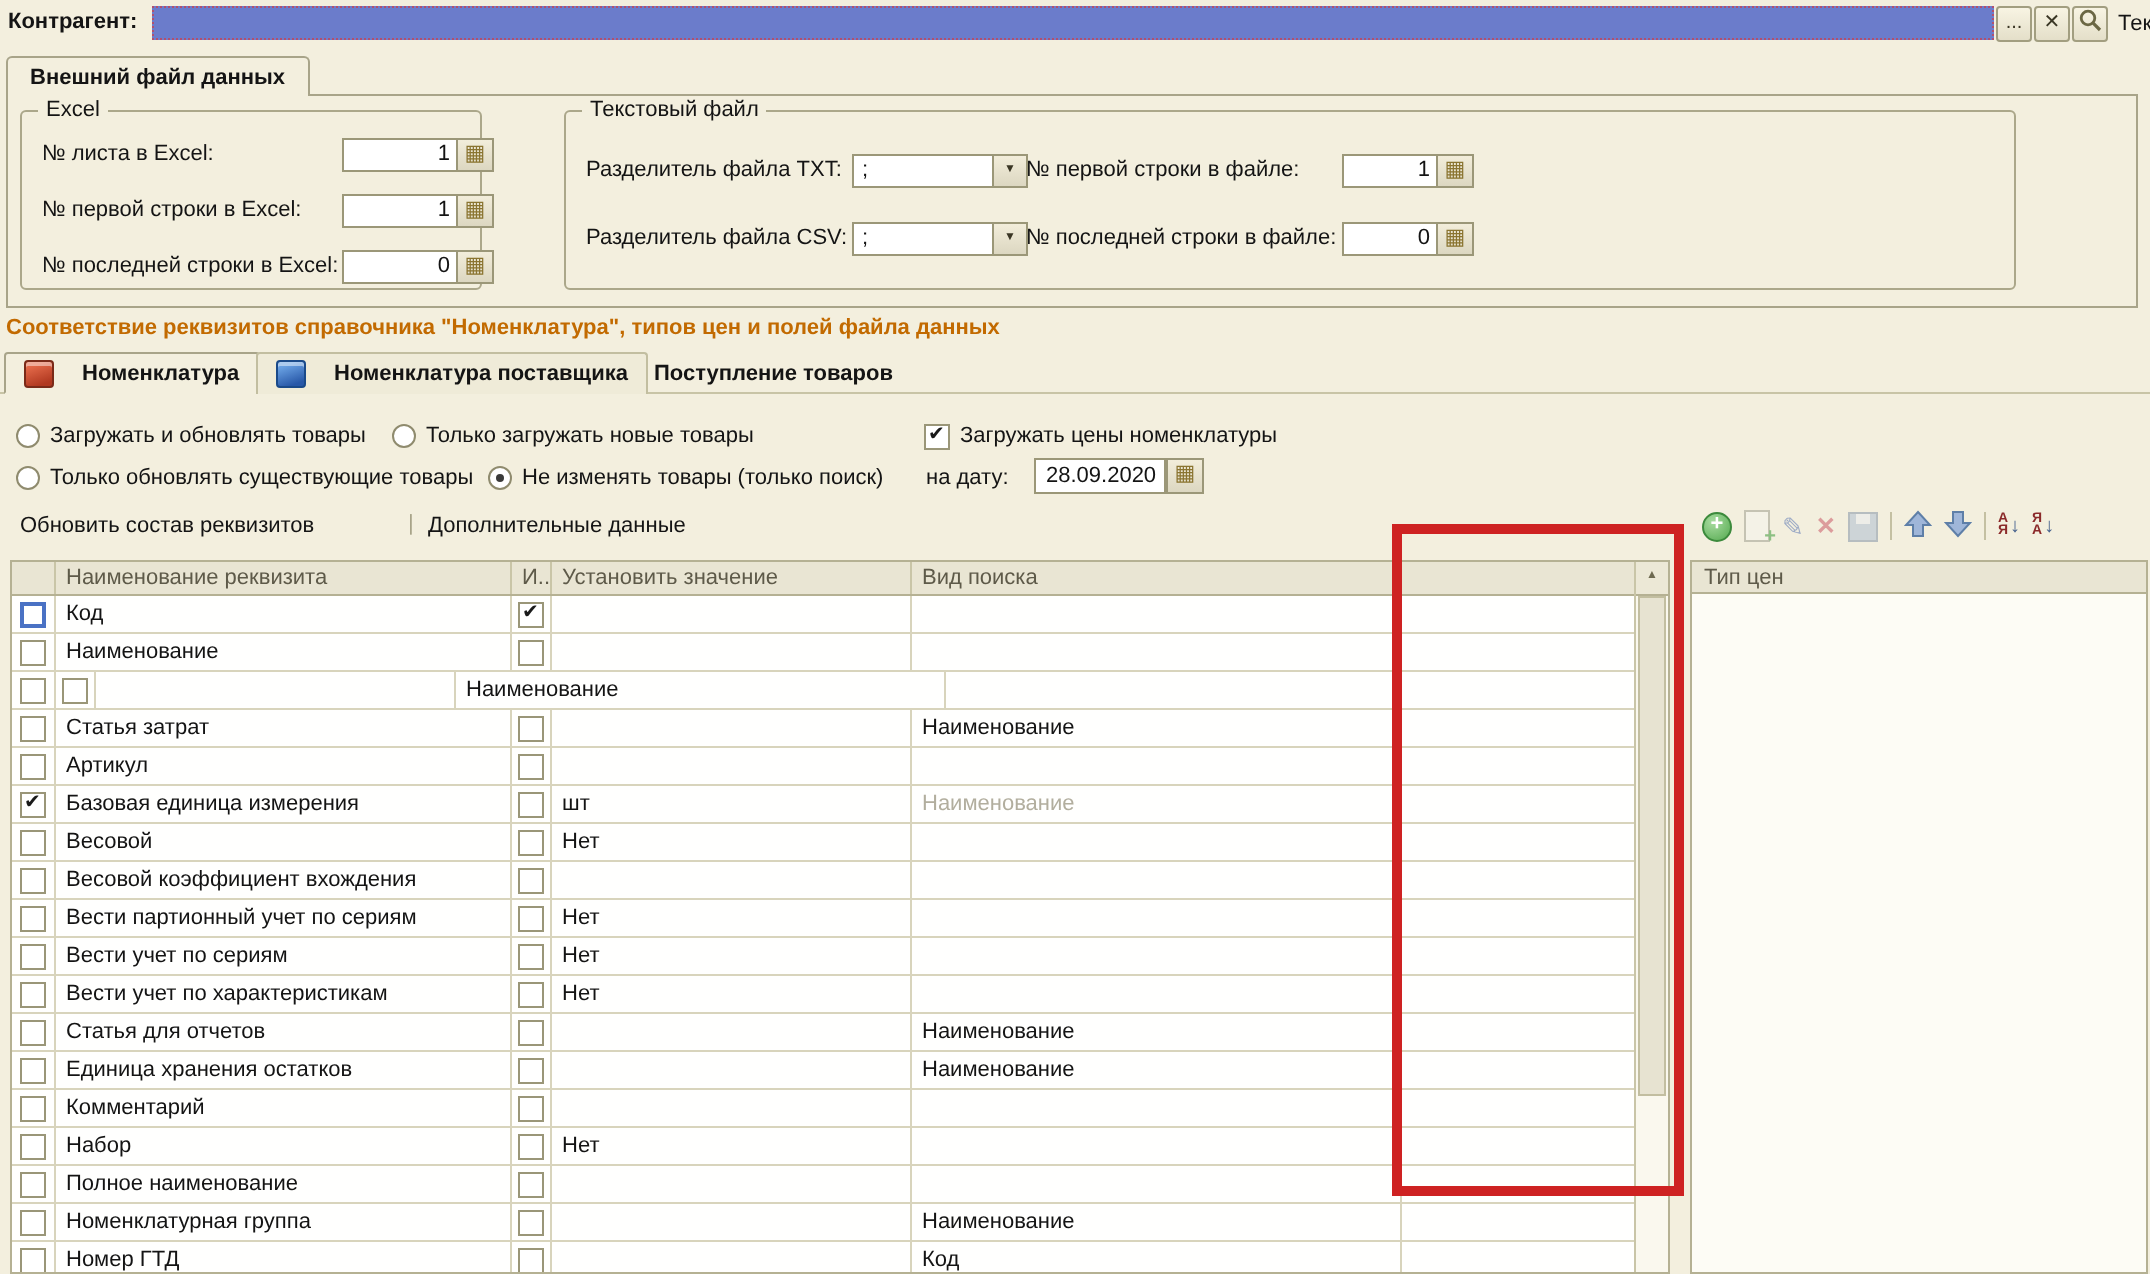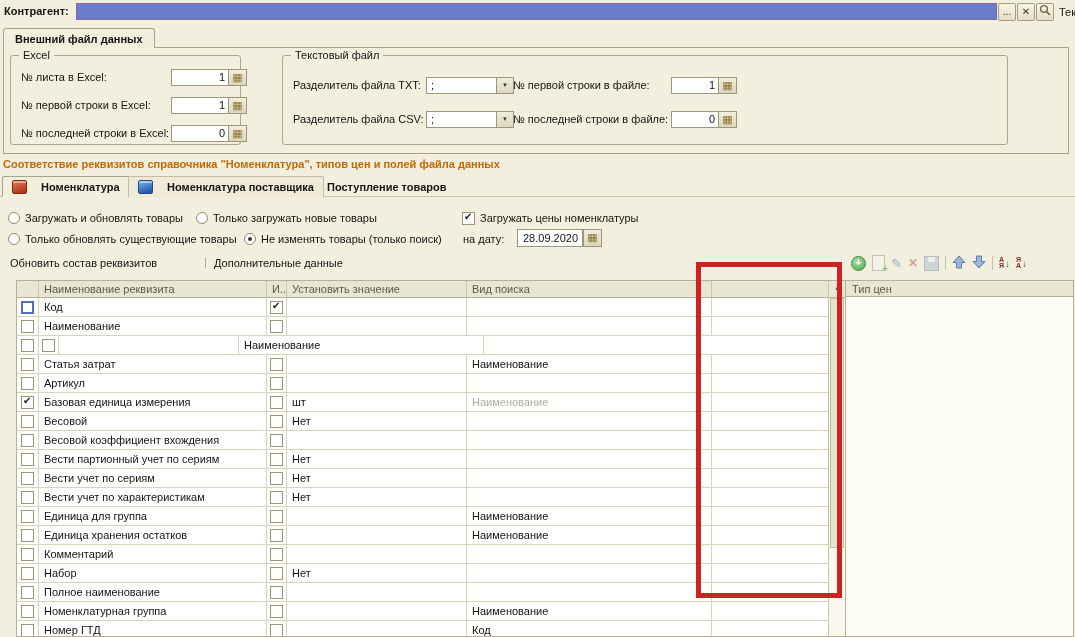--- a/index.html
+++ b/index.html
@@ -72,21 +72,21 @@
   .i-edit{color:#8A9CC0;font-size:13px;opacity:.8;}
   .i-del{color:#DC9C9C;font-weight:bold;font-size:12px;}
   .i-save{width:13px;height:13px;background:#A9BBD2;border:1px solid #7A8CA4;opacity:.5;position:relative;}
   .i-save::after{content:"";position:absolute;left:3px;top:0;width:7px;height:5px;background:#E9EDF3;}
   .slet{display:inline-flex;flex-direction:column;font-size:7px;line-height:6px;font-weight:bold;color:#8B2A2A;}
   .slet i{font-style:normal;}
   .sarr{font-size:10px;color:#44608C;font-weight:bold;margin-left:1px;}
   .sorti{display:inline-flex;align-items:center;}
 
   
-  .table{position:absolute;left:16px;top:280px;width:830px;height:357px;background:#FFFFFE;
+  .table{position:absolute;left:5px;top:280px;width:830px;height:357px;background:#FFFFFE;
       border:1px solid #B5B193;box-sizing:border-box;}
   .thead{display:flex;height:16px;background:#E9E5D3;border-bottom:1px solid #B5B193;}
   .th{box-sizing:border-box;border-right:1px solid #C9C5A7;padding:2px 0 0 5px;color:#5E5A49;
       overflow:hidden;white-space:nowrap;}
   .tbody{position:absolute;left:0;top:17px;right:17px;bottom:0;overflow:hidden;}
   .trow{display:flex;height:19px;border-bottom:1px solid #D8D4BC;background:#FFFFFE;box-sizing:border-box;}
   .tc{box-sizing:border-box;border-right:1px solid #D8D4BC;padding:3px 0 0 5px;white-space:nowrap;overflow:hidden;}
   .c0{width:22px;display:flex;align-items:center;justify-content:center;padding:0;}
   .c1{width:228px;}
   .c2{width:20px;display:flex;align-items:center;justify-content:center;padding:0;}
@@ -370,21 +370,21 @@
             <span class="cb "></span>
           </div>
           <div class="tc c3">Нет</div>
           <div class="tc c4 "></div>
           <div class="tc c5"></div>
         </div>
         <div class="trow">
           <div class="tc c0">
             <span class="cb  "></span>
           </div>
-          <div class="tc c1">Единица для группа</div>
+          <div class="tc c1">Статья для отчетов</div>
           <div class="tc c2">
             <span class="cb "></span>
           </div>
           <div class="tc c3"></div>
           <div class="tc c4 ">Наименование</div>
           <div class="tc c5"></div>
         </div>
         <div class="trow">
           <div class="tc c0">
             <span class="cb  "></span>

